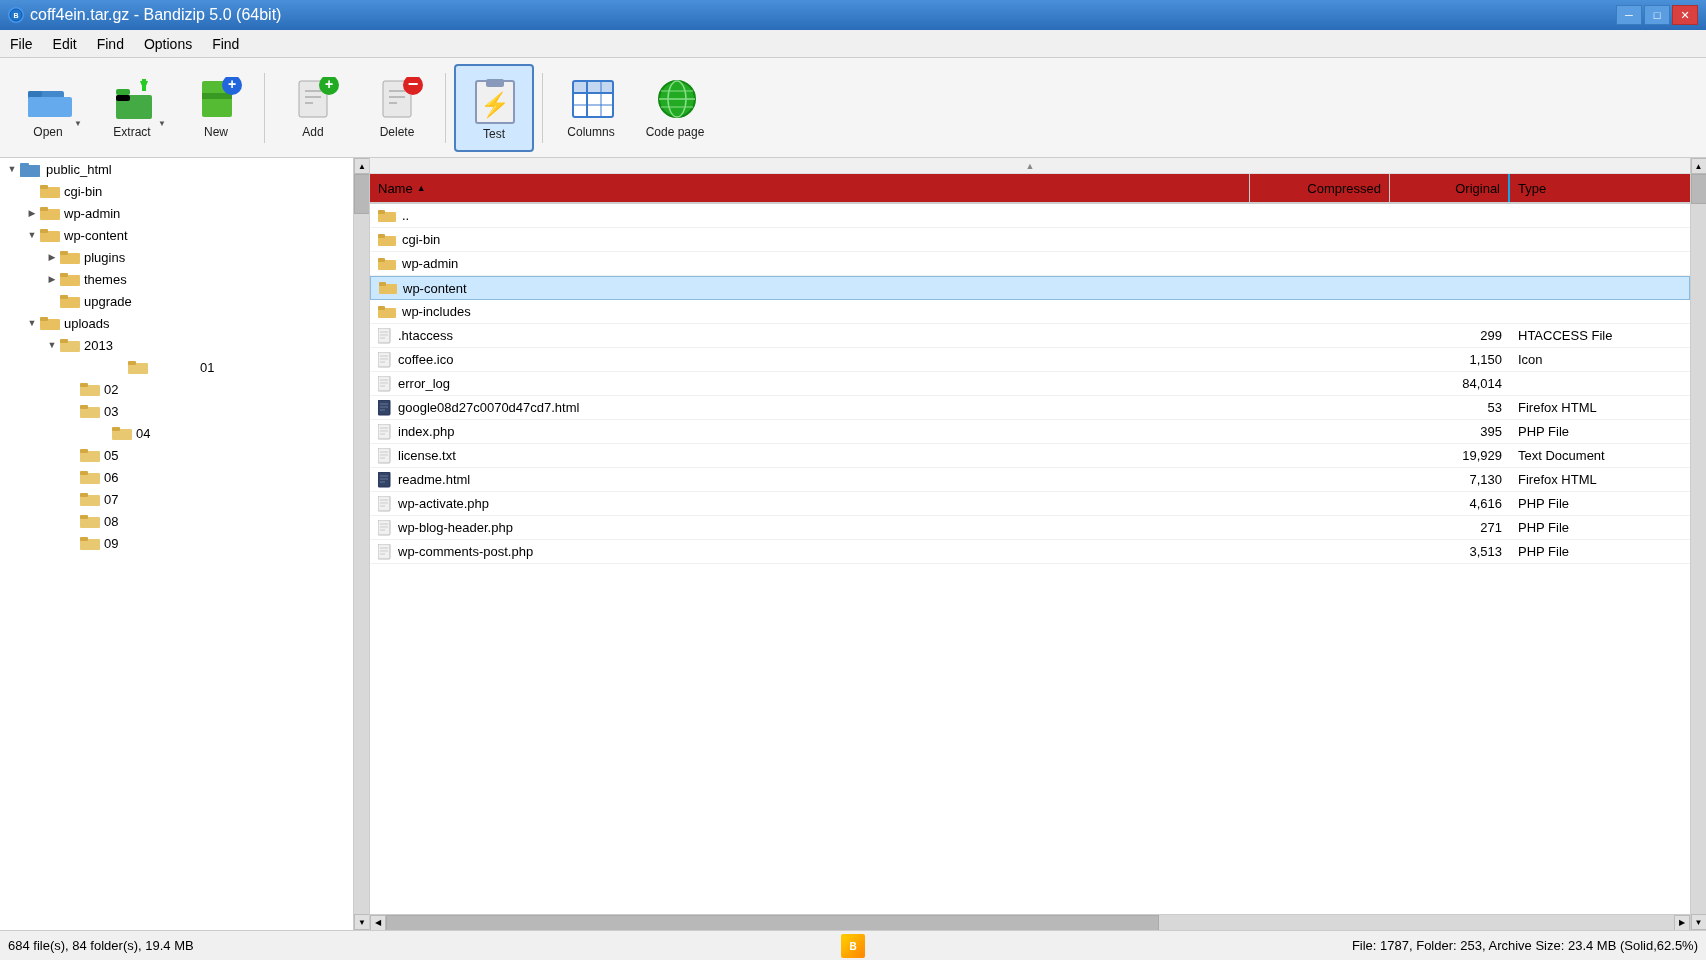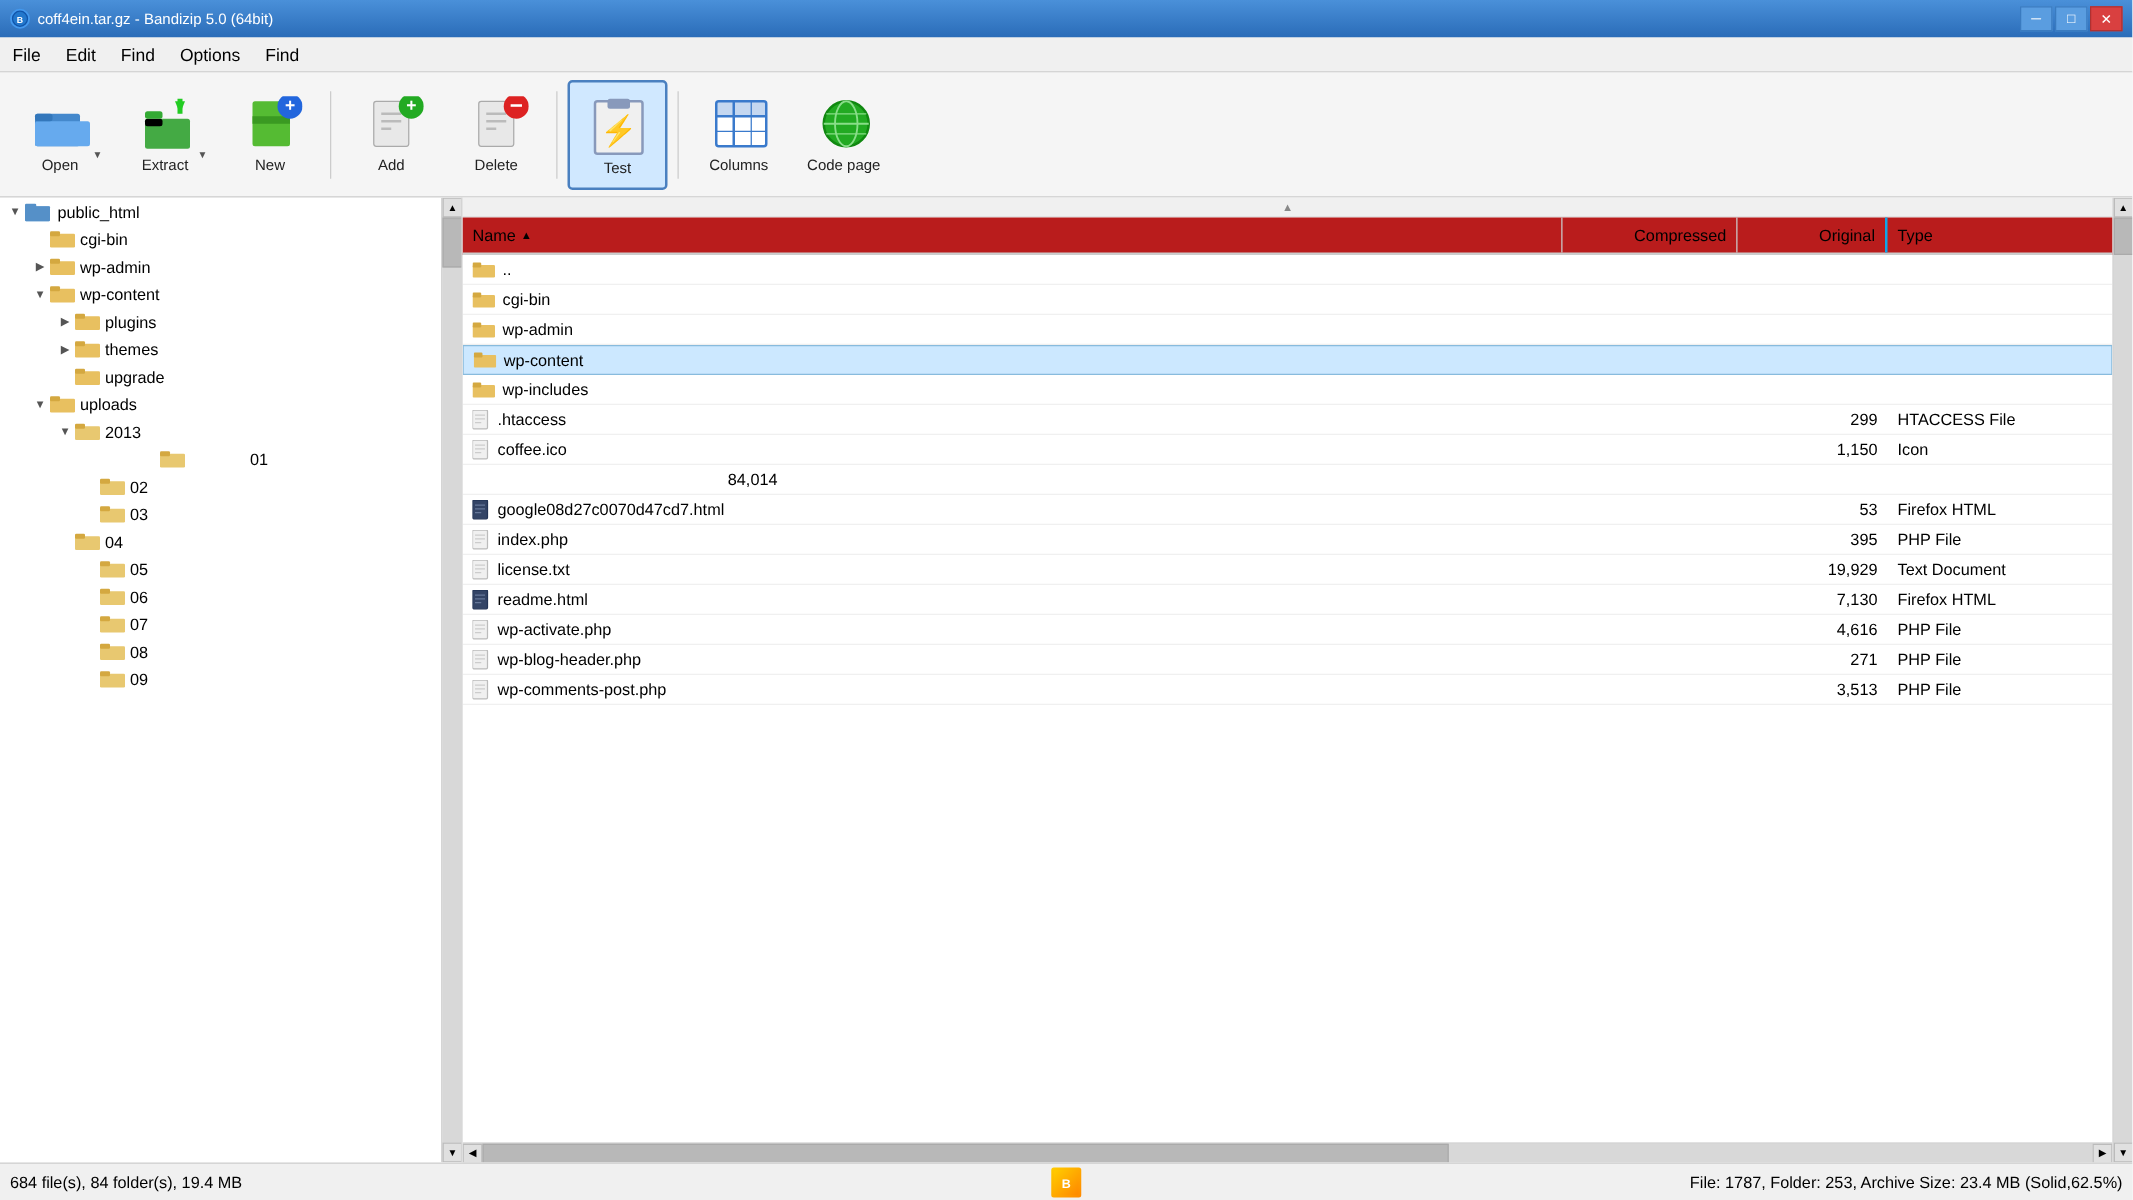--- a/index.html
+++ b/index.html
@@ -34,21 +34,21 @@
       width: 16px;
       height: 16px;
       background: #4499ee;
       border-radius: 50%;
       display: flex;
       align-items: center;
       justify-content: center;
       font-size: 10px;
     }
     .title-text {
-      font-size: 12px;
+      font-size: 16px;
     }
     .title-controls {
       display: flex;
       gap: 2px;
     }
     .title-btn {
       width: 26px;
       height: 20px;
       background: #5a9de0;
       border: 1px solid #3a7bc0;
@@ -707,21 +707,21 @@
 
         <div class="tree-item" style="padding-left:64px;">
           <span class="tree-toggle" style="visibility:hidden;">▶</span>
           <svg class="folder-svg" width="20" height="16" viewBox="0 0 20 16" style="margin-right:4px;flex-shrink:0;">
             <rect x="0" y="4" width="20" height="11" rx="1" fill="#e8c870"></rect>
             <rect x="0" y="2" width="8" height="4" rx="1" fill="#d4a840"></rect>
           </svg>
           <span class="tree-label">03</span>
         </div>
 
-        <div class="tree-item" style="padding-left:44px;">
+        <div class="tree-item" style="padding-left:96px;">
           <span class="tree-toggle" style="visibility:hidden;">▶</span>
           <svg class="folder-svg" width="20" height="16" viewBox="0 0 20 16" style="margin-right:4px;flex-shrink:0;">
             <rect x="0" y="4" width="20" height="11" rx="1" fill="#e8c870"></rect>
             <rect x="0" y="2" width="8" height="4" rx="1" fill="#d4a840"></rect>
           </svg>
           <span class="tree-label">04</span>
         </div>
 
         <div class="tree-item" style="padding-left:64px;">
           <span class="tree-toggle" style="visibility:hidden;">▶</span>
@@ -895,20 +895,29 @@
                 <line x1="2" y1="10" x2="7" y2="10" stroke="#ccc" stroke-width="1"></line>
               </svg>
               <span>coffee.ico</span>
             </div>
             <div class="file-row-compressed"></div>
             <div class="file-row-original">1,150</div>
             <div class="file-row-type">Icon</div>
           </div>
 
           <div class="file-row">
+            <div class="file-row-name">
+              <svg width="14" height="16" viewBox="0 0 14 16" style="flex-shrink:0;">
+                <rect x="0" y="0" width="12" height="15" rx="1" fill="#f0f0f0" stroke="#bbb" stroke-width="1"></rect>
+                <line x1="2" y1="4" x2="10" y2="4" stroke="#ccc" stroke-width="1"></line>
+                <line x1="2" y1="7" x2="10" y2="7" stroke="#ccc" stroke-width="1"></line>
+                <line x1="2" y1="10" x2="7" y2="10" stroke="#ccc" stroke-width="1"></line>
+              </svg>
+              <span>error_log</span>
+            </div>
             <div class="file-row-compressed"></div>
             <div class="file-row-original">84,014</div>
             <div class="file-row-type"></div>
           </div>
 
           <div class="file-row">
             <div class="file-row-name">
               <svg width="14" height="16" viewBox="0 0 14 16" style="flex-shrink:0;">
                 <rect x="0" y="0" width="12" height="15" rx="1" fill="#334466" stroke="#223355" stroke-width="1"></rect>
                 <line x1="2" y1="4" x2="10" y2="4" stroke="#667799" stroke-width="1"></line>

